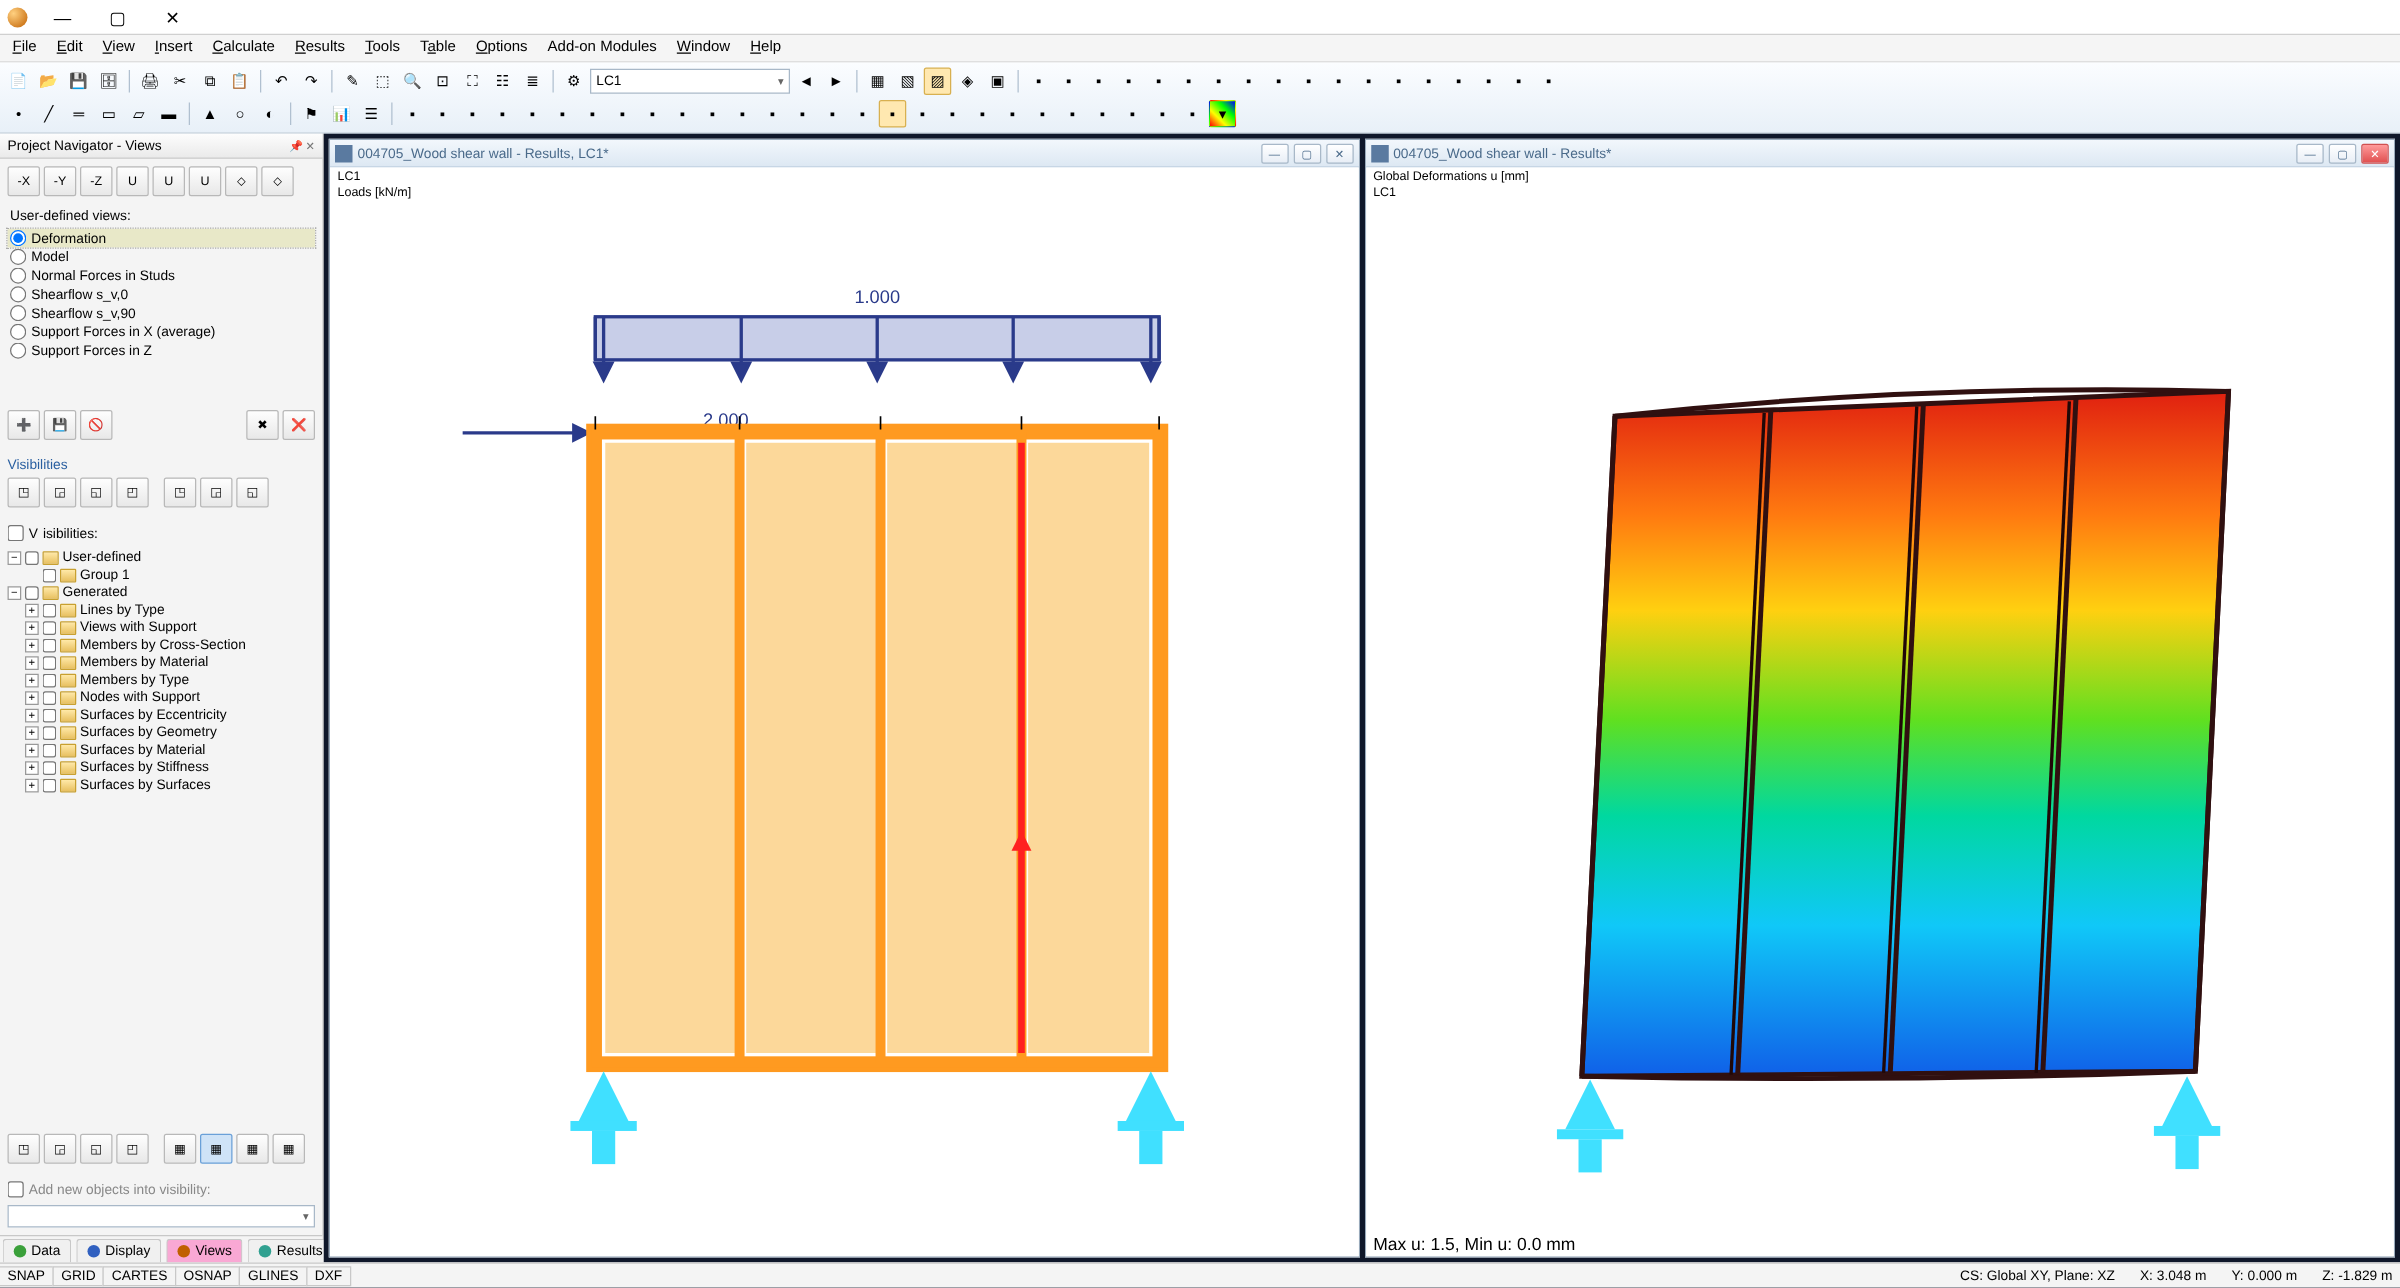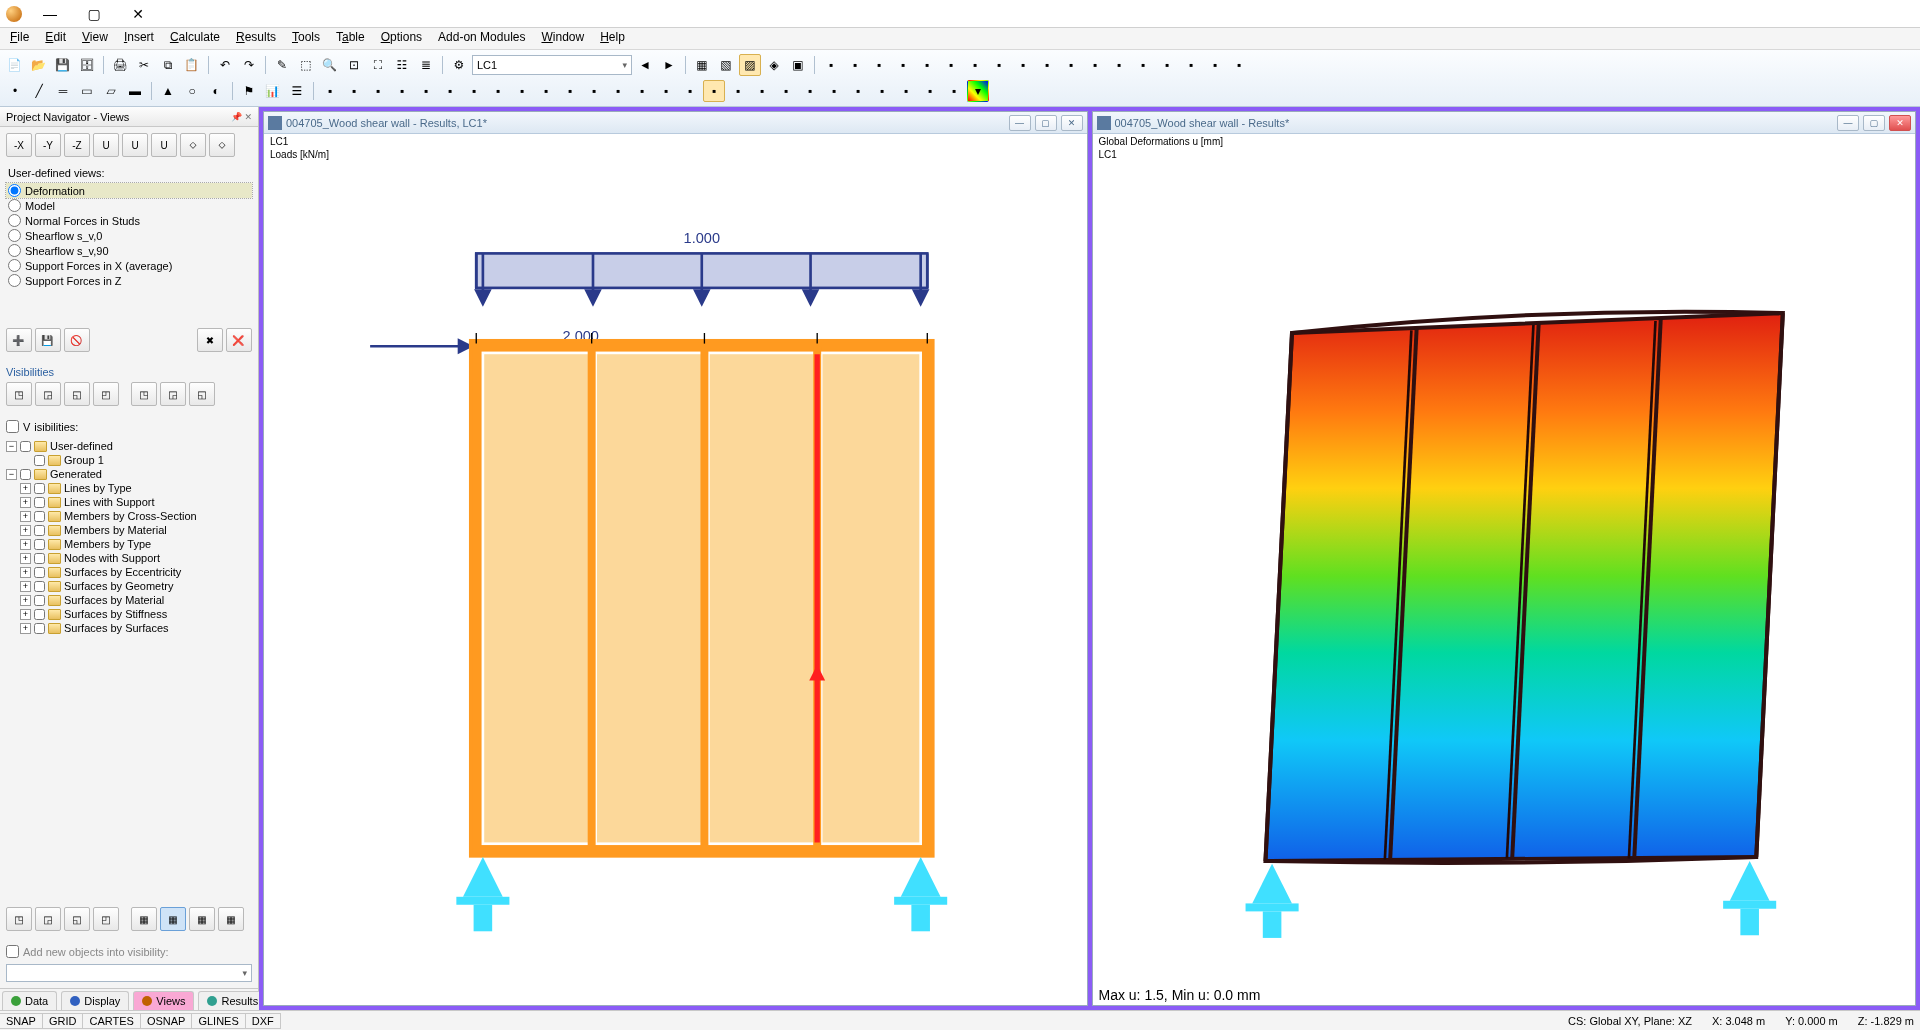--- a/index.html
+++ b/index.html
@@ -47,21 +47,21 @@
 .tree .exp { width: 11px; height: 11px; border: 1px solid #999; display: inline-flex; align-items: center; justify-content: center; font-size: 9px; line-height: 1; background: #fff; cursor: default; }
 .tree .folder { width: 13px; height: 11px; background: linear-gradient(#ffe9a8,#e8c060); border: 1px solid #c8a030; border-radius: 1px; }
 .tree .chk { width: 11px; height: 11px; }
 .nav-tabs { display: flex; border-top: 1px solid #c8c8c8; background: #f4f4f4; }
 .nav-tab { flex: 0 0 auto; padding: 3px 8px; border: 1px solid #c8c8c8; border-bottom: none; background: #f0f0f0; margin: 2px 2px 0 2px; border-radius: 3px 3px 0 0; display: flex; align-items: center; gap: 4px; font-size: 11px; }
 .nav-tab.active { background: #f9a8d4; }
 .dot { width: 10px; height: 10px; border-radius: 50%; }
 .add-vis { display:flex; align-items:center; gap:4px; margin:6px 0; color:#888; }
 
 
-.viewports { flex: 1; display: flex; gap: 4px; padding: 4px; background: #8b5cf6; min-width: 0; }
+.viewports { flex: 1; display: flex; gap: 4px; padding: 4px; background: #0f172a; min-width: 0; }
 .viewport { flex: 1; display: flex; flex-direction: column; border: 1px solid #9ab; background: #fff; min-width: 0; }
 .vp-title { height: 22px; background: linear-gradient(#f2f7fc,#dde8f3); border-bottom: 1px solid #b8cadd; display: flex; align-items: center; padding: 0 4px; gap: 4px; font-size: 11px; color: #4a6a8a; }
 .vp-title .vp-icon { width: 14px; height: 14px; background: #5a7aa0; display: inline-block; }
 .vp-title .spacer { flex: 1; }
 .vp-title .vp-btn { width: 22px; height: 16px; border: 1px solid #a8b8c8; background: linear-gradient(#fff,#e8eef6); display: flex; align-items: center; justify-content: center; font-size: 9px; border-radius: 2px; }
 .vp-title .vp-btn.close { border-color: #d05050; background: linear-gradient(#ff9a9a,#e05050); color: #fff; }
 .vp-canvas { flex: 1; position: relative; overflow: hidden; background: #fff; }
 .vp-canvas .info { position: absolute; top: 2px; left: 6px; font-size: 10px; line-height: 1.25; }
 .vp-canvas .footer-info { position:absolute; bottom:2px; left:6px; font-size:14px; }
 
@@ -313,21 +313,21 @@
             <div class="tree-item" style="padding-left: 14px;">
               <span class="exp">+</span>
               <input type="checkbox" class="chk" style="">
               <span class="folder"></span>
               <span>Lines by Type</span>
             </div>
             <div class="tree-item" style="padding-left: 14px;">
               <span class="exp">+</span>
               <input type="checkbox" class="chk" style="">
               <span class="folder"></span>
-              <span>Lines with Support</span>
+              <span>Views with Support</span>
             </div>
             <div class="tree-item" style="padding-left: 14px;">
               <span class="exp">+</span>
               <input type="checkbox" class="chk" style="">
               <span class="folder"></span>
               <span>Members by Cross-Section</span>
             </div>
             <div class="tree-item" style="padding-left: 14px;">
               <span class="exp">+</span>
               <input type="checkbox" class="chk" style="">

